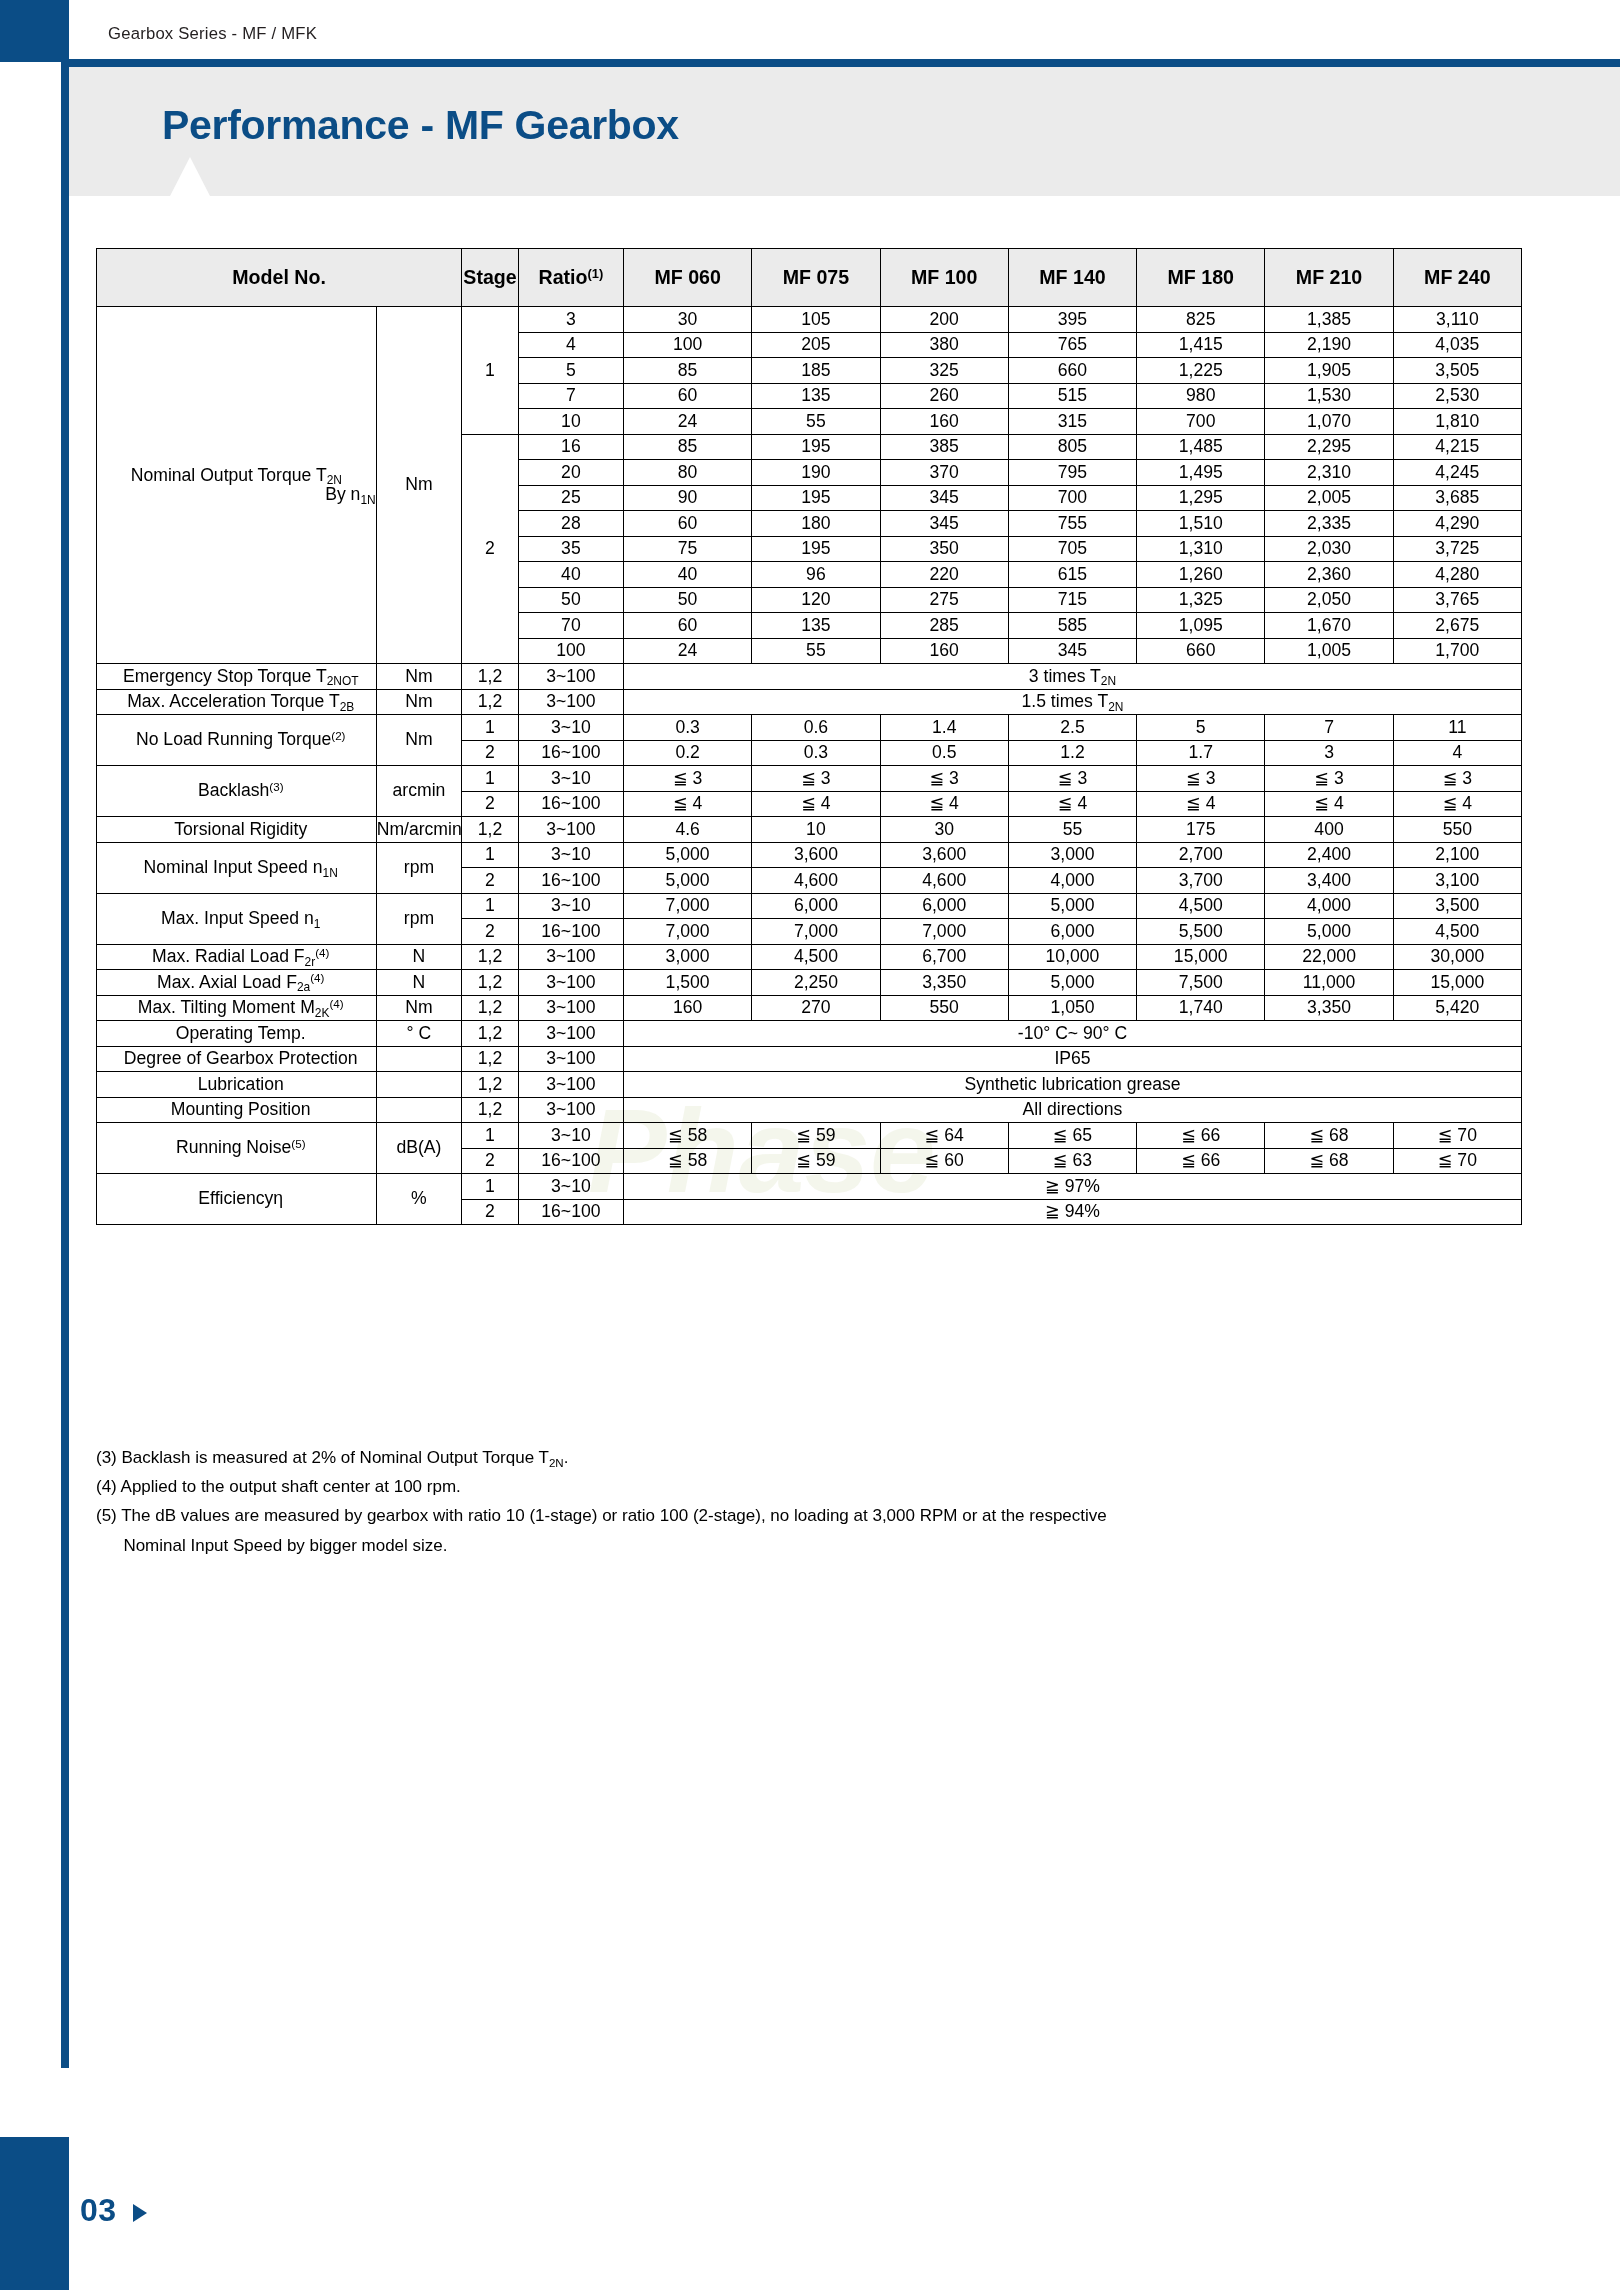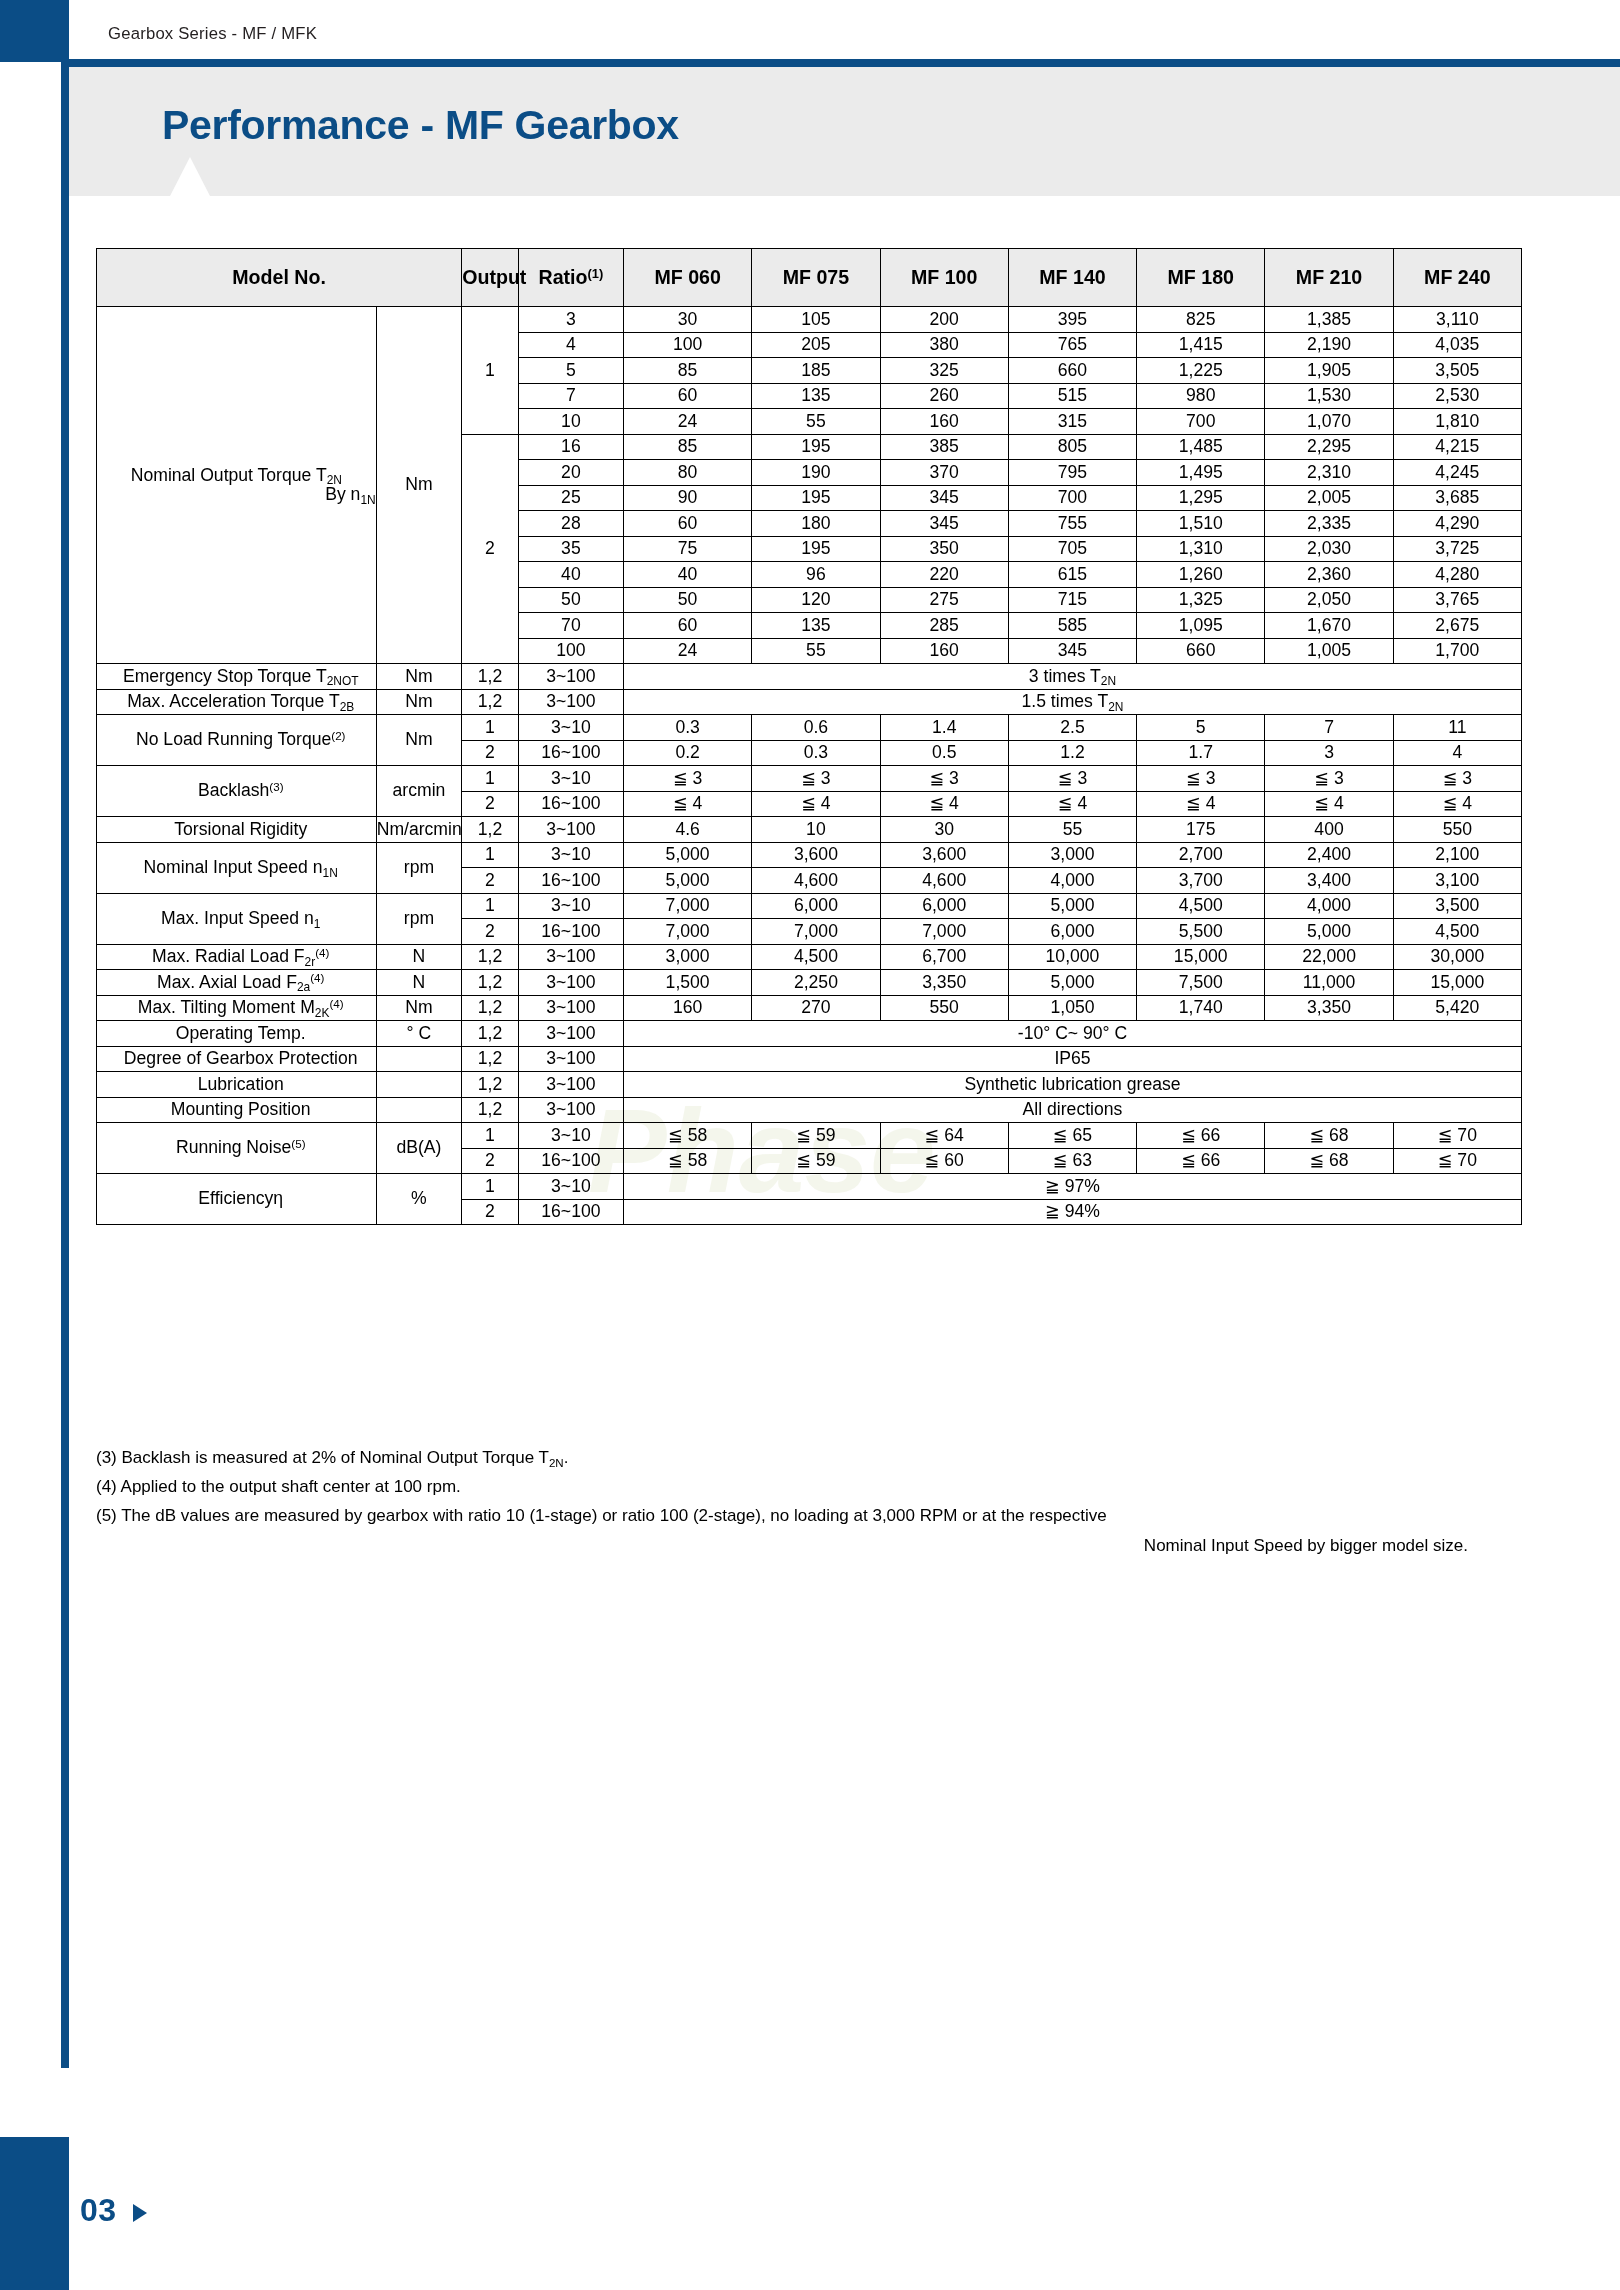--- a/index.html
+++ b/index.html
@@ -182,21 +182,21 @@
   .notes {
     position: absolute;
     left: 96px;
     top: 1443px;
     width: 1372px;
     font-size: 17px;
     line-height: 1.72;
     color: #000;
   }
   .notes .note { white-space: nowrap; }
-  .notes .indent { padding-left: 27.4px; text-align: right; }
+  .notes .indent { padding-left: 27.4px; }
 </style>
 </head>
 <body>
 
 <div class="page">
 
   <div class="corner-block"></div>
   <div class="rail-v"></div>
   <div class="rail-h"></div>
 
@@ -218,21 +218,21 @@
         <col style="width:111px">
         <col style="width:111px">
         <col style="width:111px">
       <col style="width:111px">
         <col style="width:111px">
         <col style="width:111px">
     </colgroup>
     <thead>
       <tr>
         <td colspan="2" class="hdr-model thick-top thick-left">Model No.</td>
-        <td class="hdr-stage thick-top">Output</td>
+        <td class="hdr-stage thick-top">Stage</td>
         <td class="hdr-stage thick-top"><span>Ratio</span><sup>(1)</sup></td>
         <td class="thick-top">MF 060</td>
         <td class="thick-top">MF 075</td>
         <td class="thick-top">MF 100</td>
         <td class="thick-top">MF 140</td>
         <td class="thick-top">MF 180</td>
         <td class="thick-top">MF 210</td>
         <td class="thick-top thick-right">MF 240</td>
       </tr>
     </thead>

